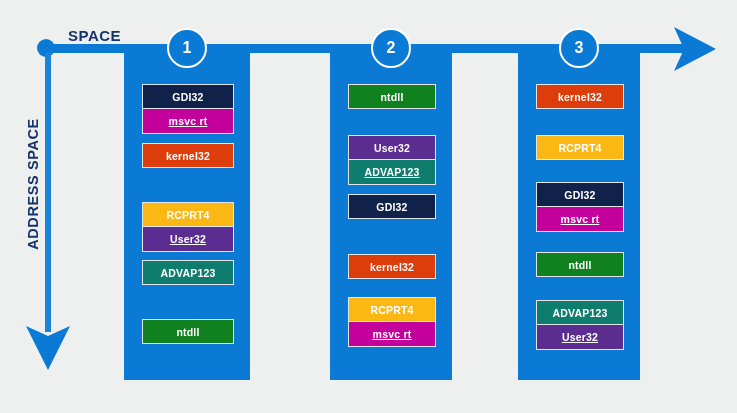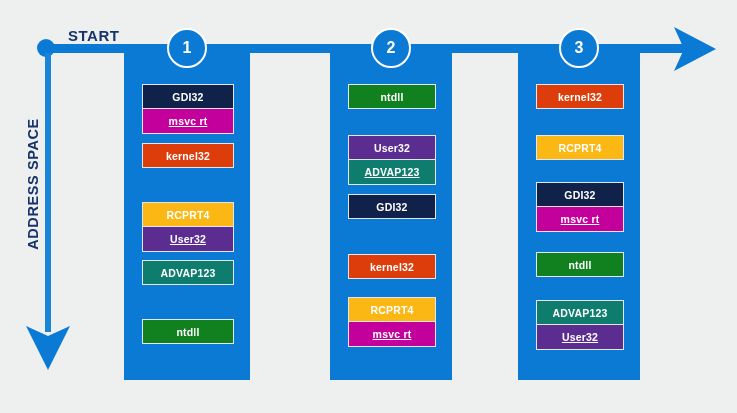--- a/index.html
+++ b/index.html
@@ -74,21 +74,21 @@
     </svg>
   </div>
   <div class="v-axis-label">ADDRESS SPACE</div>
 
   <div class="h-axis-line"></div>
   <div class="h-axis-head">
     <svg viewBox="0 0 56 44" width="56" height="44" aria-hidden="true">
       <path d="M56 22 L14 0 L24 22 L14 44 Z" fill="#0b7ad4"></path>
     </svg>
   </div>
-  <div class="start-label">START</div>
+  <div class="start-label">SPACE</div>
 
   <div class="column col1"></div>
   <div class="column col2"></div>
   <div class="column col3"></div>
 
   <div class="marker m1">1</div>
   <div class="marker m2">2</div>
   <div class="marker m3">3</div>
 
   <div id="boxes-layer">

